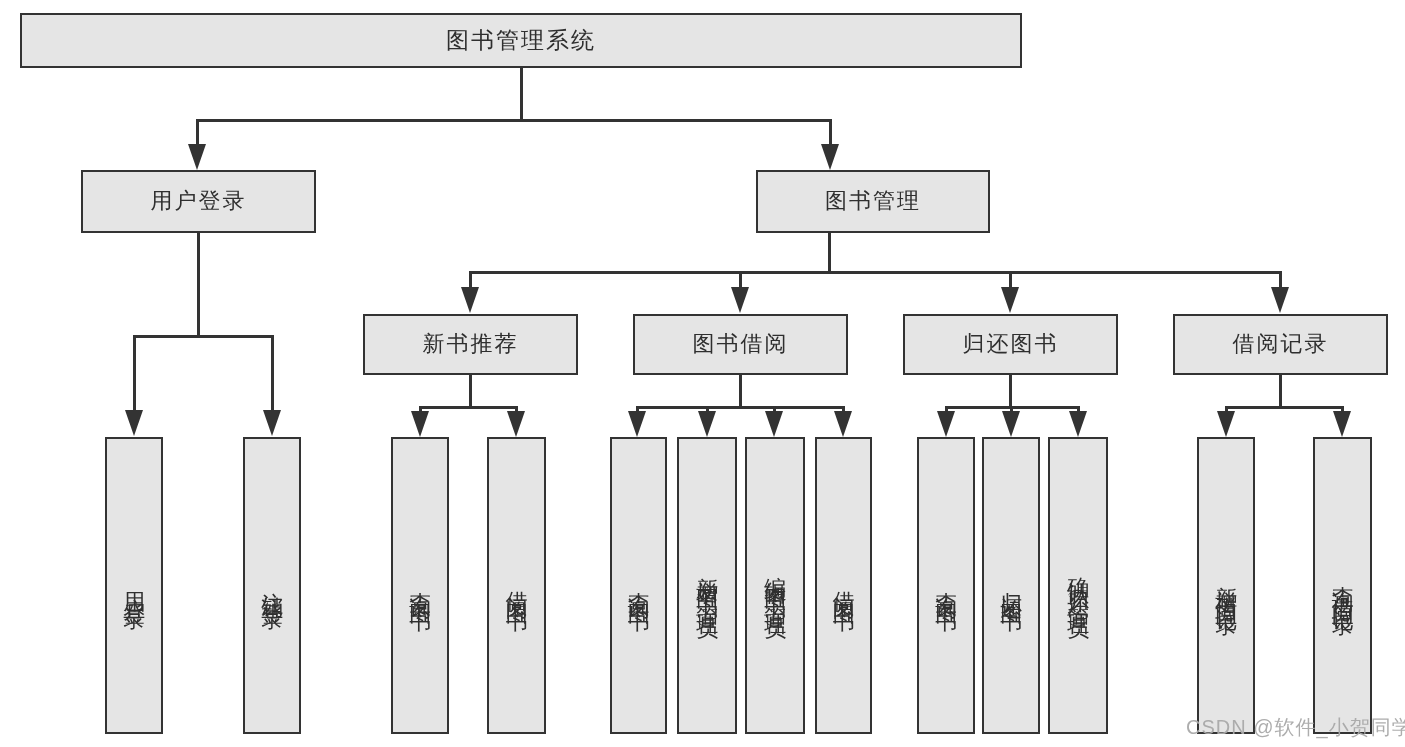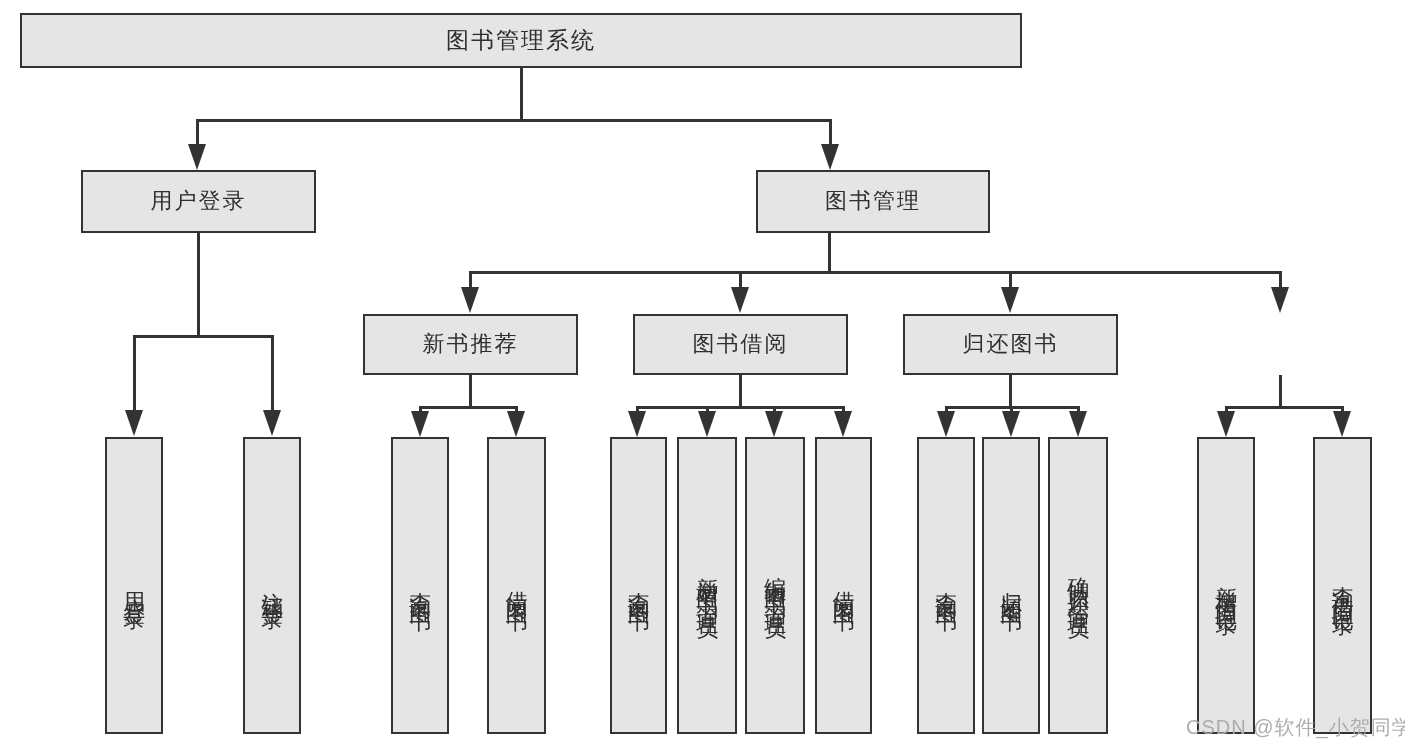--- a/index.html
+++ b/index.html
@@ -66,20 +66,21 @@
   <div class="vl" style="left:739px; top:271px; height:21px;"></div>
   <div class="ah" style="left:731px; top:287px;"></div>
   <div class="vl" style="left:1009px; top:271px; height:21px;"></div>
   <div class="ah" style="left:1001px; top:287px;"></div>
   <div class="vl" style="left:1279px; top:271px; height:21px;"></div>
   <div class="ah" style="left:1271px; top:287px;"></div>
 
   <div class="box" style="left:633px; top:314px; width:215px; height:61px;">图书借阅</div>
   <div class="box" style="left:363px; top:314px; width:215px; height:61px;">新书推荐</div>
   <div class="box" style="left:903px; top:314px; width:215px; height:61px;">归还图书</div>
+  <div class="box" style="left:1173px; top:314px; width:215px; height:61px;">借阅记录</div>
 
   <div class="vl" style="left:469px; top:375px; height:33px;"></div>
   <div class="hl" style="left:419px; top:406px; width:99px;"></div>
   <div class="vl" style="left:419px; top:406px; height:12px;"></div>
   <div class="ah" style="left:411px; top:411px;"></div>
   <div class="vl" style="left:515px; top:406px; height:12px;"></div>
   <div class="ah" style="left:507px; top:411px;"></div>
 
   <div class="box vbox" style="left:391px; top:437px; width:58px; height:297px;">查询图书</div>
   <div class="box vbox" style="left:487px; top:437px; width:59px; height:297px;">借阅图书</div>

